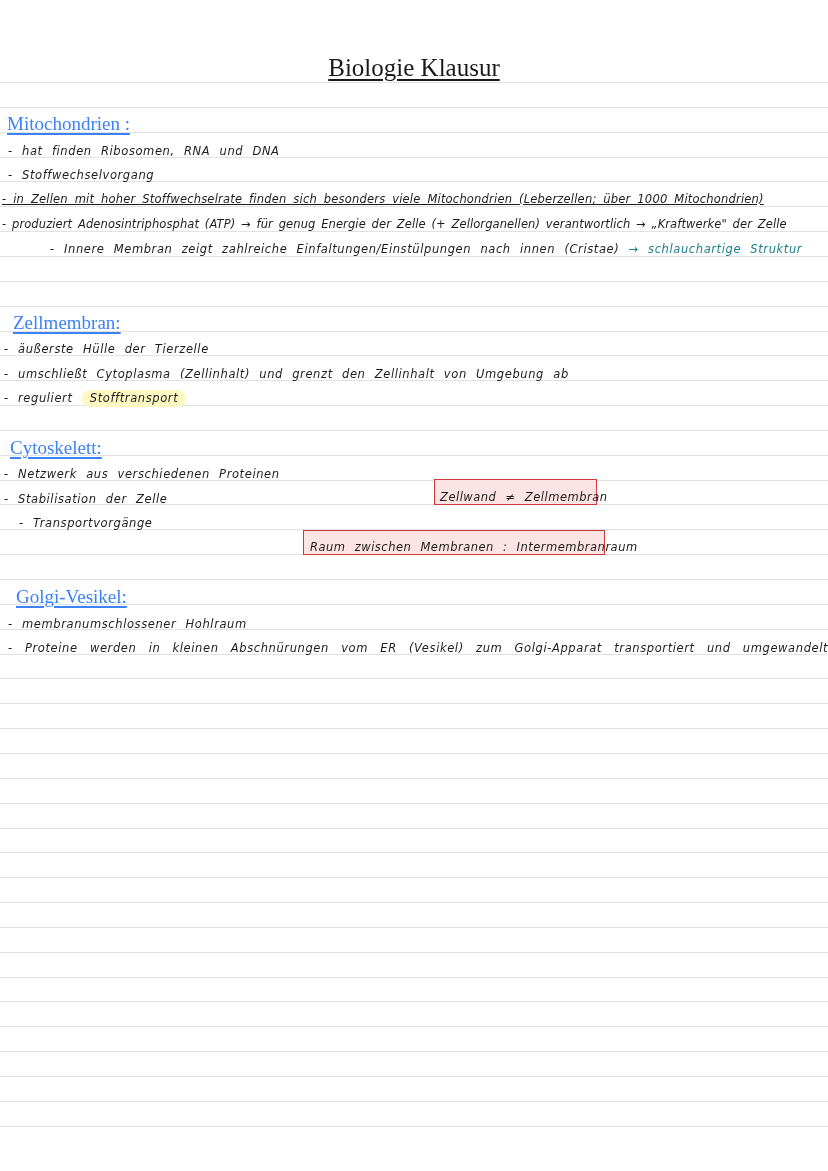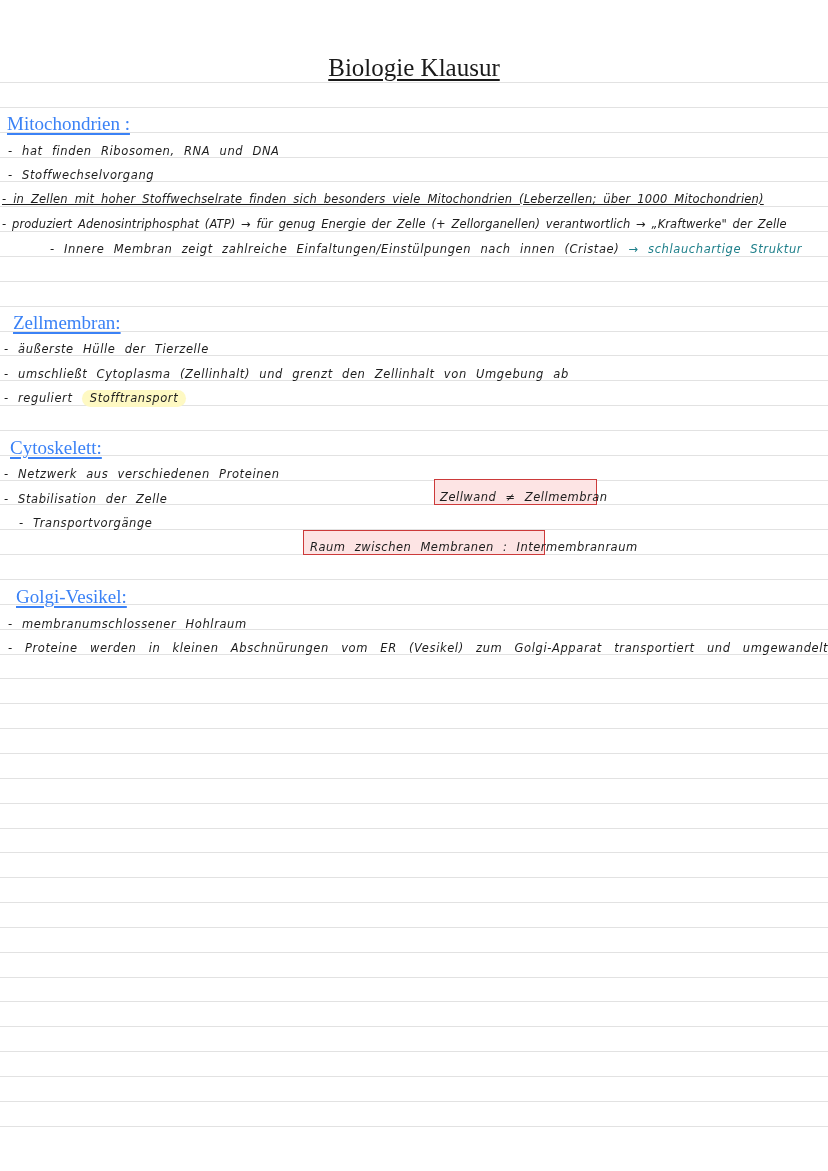--- a/index.html
+++ b/index.html
@@ -162,20 +162,20 @@
   </div>
 
   <div class="heading" style="left:10px; top:437px;">Cytoskelett:</div>
   <div class="line" style="left:4px; top:467px;">- Netzwerk  aus  verschiedenen  Proteinen</div>
   <div class="line" style="left:4px; top:492px;">- Stabilisation  der  Zelle</div>
   <div class="line" style="left:19px; top:516px;">- Transportvorgänge</div>
 
   <div class="box" style="left:434px; top:479px; width:163px; height:26px;">
     <span style="left:5px;text-align:center;">Zellwand ≠ Zellmembran</span>
   </div>
-  <div class="box" style="left:303px; top:530px; width:242px; height:25px;">
+  <div class="box" style="left:303px; top:530px; width:302px; height:25px;">
     <span style="left:6px;">Raum  zwischen  Membranen : Intermembranraum</span>
   </div>
 
   <div class="heading" style="left:16px; top:586px;">Golgi-Vesikel:</div>
   <div class="line" style="left:8px; top:617px;">- membranumschlossener  Hohlraum</div>
   <div class="line" style="left:8px; top:641px; word-spacing:8px;">- Proteine  werden  in  kleinen  Abschnürungen  vom  ER  (Vesikel)  zum  Golgi-Apparat  transportiert  und  umgewandelt</div>
 </div>
 
 </body></html>

